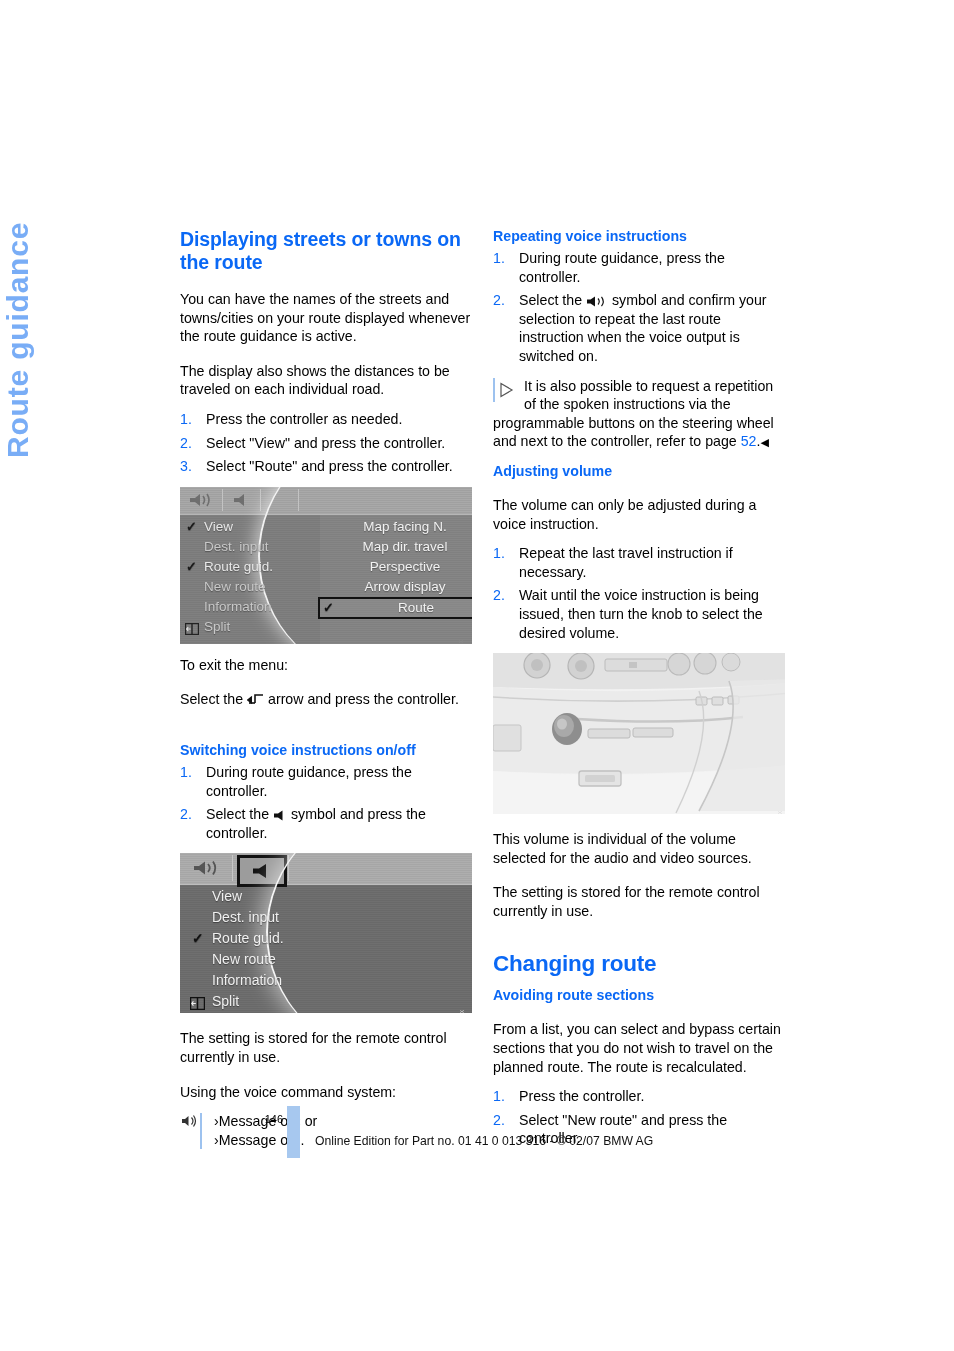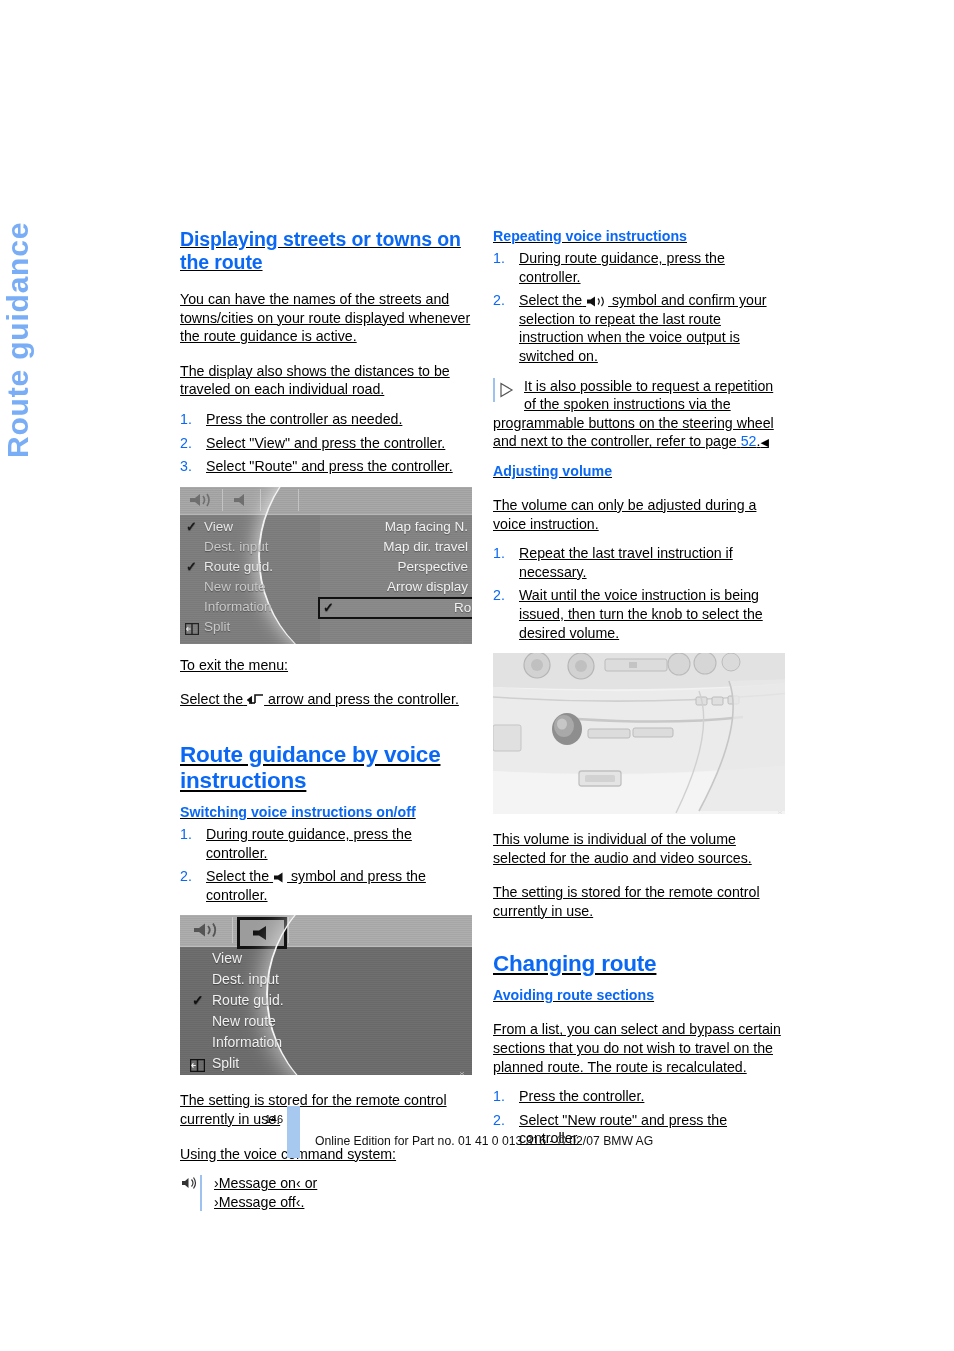--- a/index.html
+++ b/index.html
@@ -47,21 +47,20 @@
     line-height: 46px;
   }
 
   
   .col {
     position: absolute;
     top: 228px;
     width: 292px;
     font-size: 14.2px;
     line-height: 18.6px;
-    text-decoration: underline;
   }
   .col-left  { left: 180px; }
   .col-right { left: 493px; }
 
   h1.sec {
     font-size: 19.5px;
     line-height: 23px;
     font-weight: bold;
     color: #0A68F5;
     margin: 0 0 5px 0;
@@ -263,21 +262,21 @@
   .idrive .mitem .splitico {
     position: absolute;
     left: 1px;
     top: 4px;
   }
   .idrive .rlist {
     position: absolute;
     right: 4px;
     top: 30px;
     width: 148px;
-    text-align: right;
+    text-align: center;
   }
   .idrive .ritem {
     height: 20px;
     line-height: 20px;
     font-size: 13.5px;
     color: #f2f2f2;
     white-space: nowrap;
     padding-left: 22px;
     position: relative;
     text-shadow: 0 1px 1px rgba(0,0,0,0.35);
@@ -538,21 +537,20 @@
           <path d="M16 1 H8 V9" fill="none" stroke="#111" stroke-width="1.6"></path>
           <path d="M8 9 H2" fill="none" stroke="#111" stroke-width="1.6"></path>
           <path d="M5 5.5 L0.5 9 L5 12.5" fill="#111" stroke="#111" stroke-width="1.2" transform="translate(0,-3)"></path>
         </svg>
       </span>
       <span>arrow and press the controller.</span>
     </p>
 
     <div style="height:22px;"></div>
 
-    <h1 class="big">Route guidance by voice instructions</h1>
 
     <h2 class="sub">Switching voice instructions on/off</h2>
 
     <ol class="steps">
       <li>
         <span class="num">1.</span>
         <span>During route guidance, press the controller.</span>
       </li>
       <li>
         <span class="num">2.</span>

